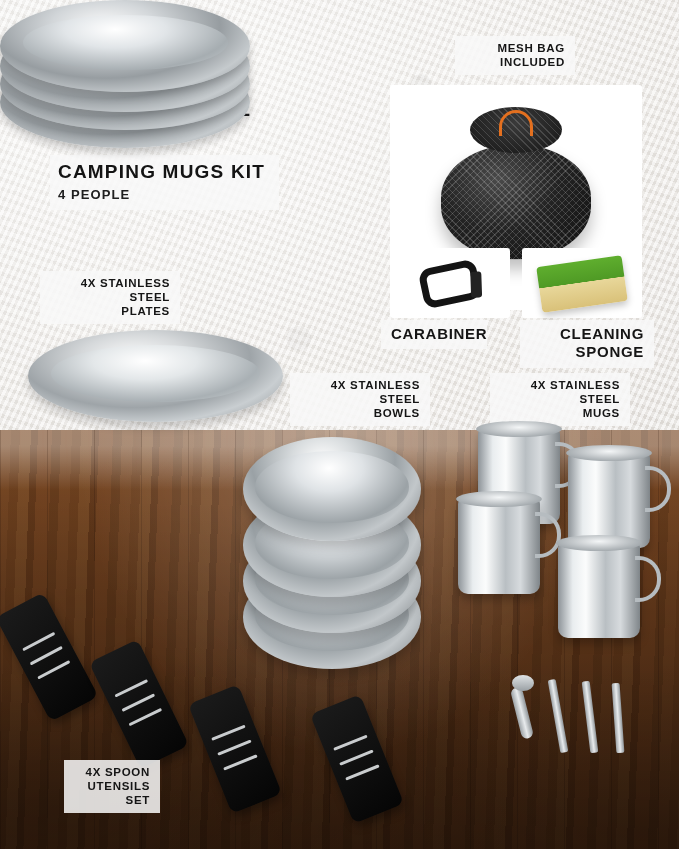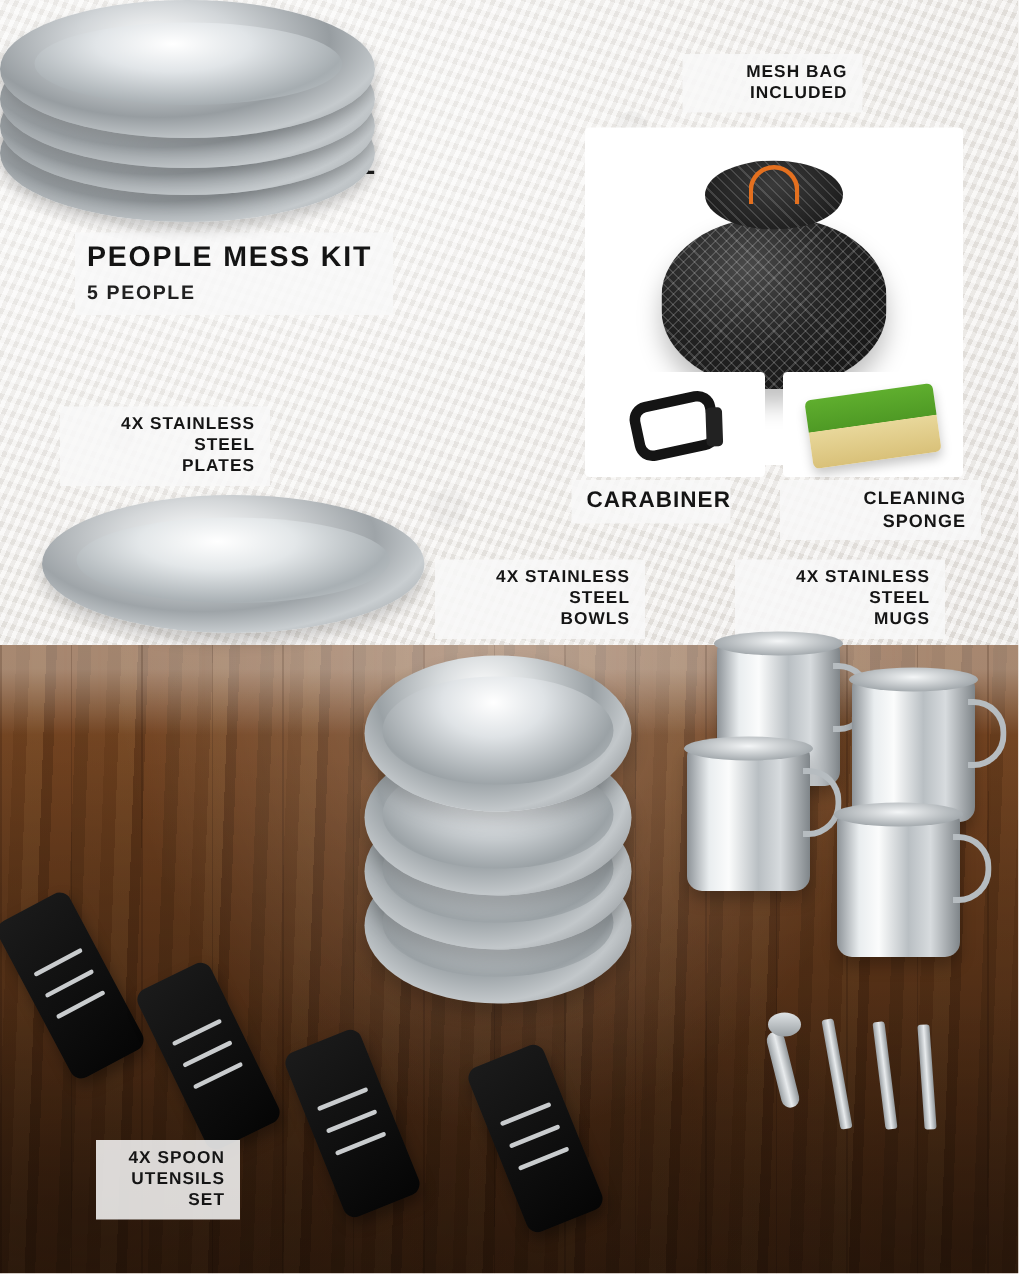--- a/index.html
+++ b/index.html
@@ -226,22 +226,22 @@
       <path d="M8 46 L34 8 L52 34 L60 24 L84 46 Z" fill="none" stroke="#1d1d1d" stroke-width="2.4"></path>
       <path d="M34 8 L42 20 L30 20 Z" fill="#1d1d1d"></path>
       <path d="M62 46 L76 22 L90 46 Z" fill="none" stroke="#1d1d1d" stroke-width="2.4"></path>
       <path d="M76 22 L76 46" stroke="#1d1d1d" stroke-width="2.2"></path>
       <path d="M69 46 L76 33 L83 46 Z" fill="#1d1d1d"></path>
     </svg>
     <div class="brand-name">FORTITUDE21</div>
   </div>
 
   <div class="title-block">
-    <div class="title-main">PEOPLE MESS KIT</div>
-    <div class="title-sub">5 PEOPLE</div>
+    <div class="title-main">CAMPING MUGS KIT</div>
+    <div class="title-sub">4 PEOPLE</div>
   </div>
 
   <div class="chip center" style="left:455px; top:36px; width:120px; font-size:11.5px;">
     <span class="label-text">MESH BAG</span>
     <span class="label-text">INCLUDED</span>
   </div>
 
   <div class="card mesh-card">
     <div class="mesh-bag"></div>
     <div class="mesh-top"></div>
@@ -249,21 +249,21 @@
   </div>
 
   <div class="card carabiner-card">
     <div class="carabiner"></div>
   </div>
   <div class="chip center" style="left:381px; top:320px; width:106px; font-size:15px;">CARABINER</div>
 
   <div class="card sponge-card">
     <div class="sponge"></div>
   </div>
-  <div class="chip center" style="left:520px; top:320px; width:134px; font-size:12px;">CLEANING SPONGE</div>
+  <div class="chip center" style="left:520px; top:320px; width:134px; font-size:15px;">CLEANING SPONGE</div>
 
   <div class="chip center" style="left:40px; top:271px; width:140px; font-size:11.5px;">
     <span class="label-text">4X STAINLESS STEEL</span>
     <span class="label-text">PLATES</span>
   </div>
 
   <div class="ellipse plate-top">
     <div class="inner"></div>
   </div>
 

